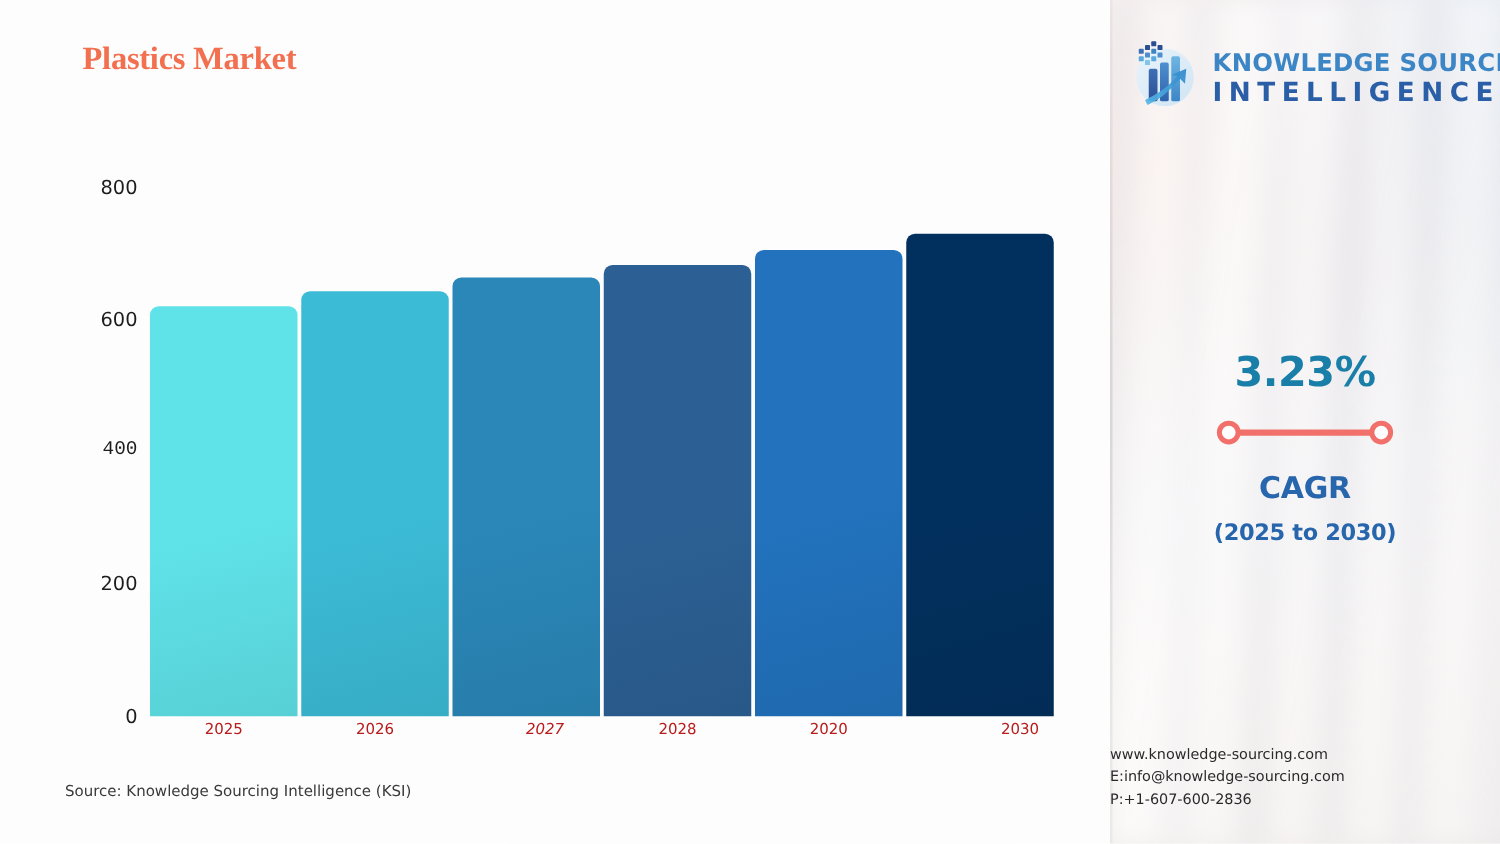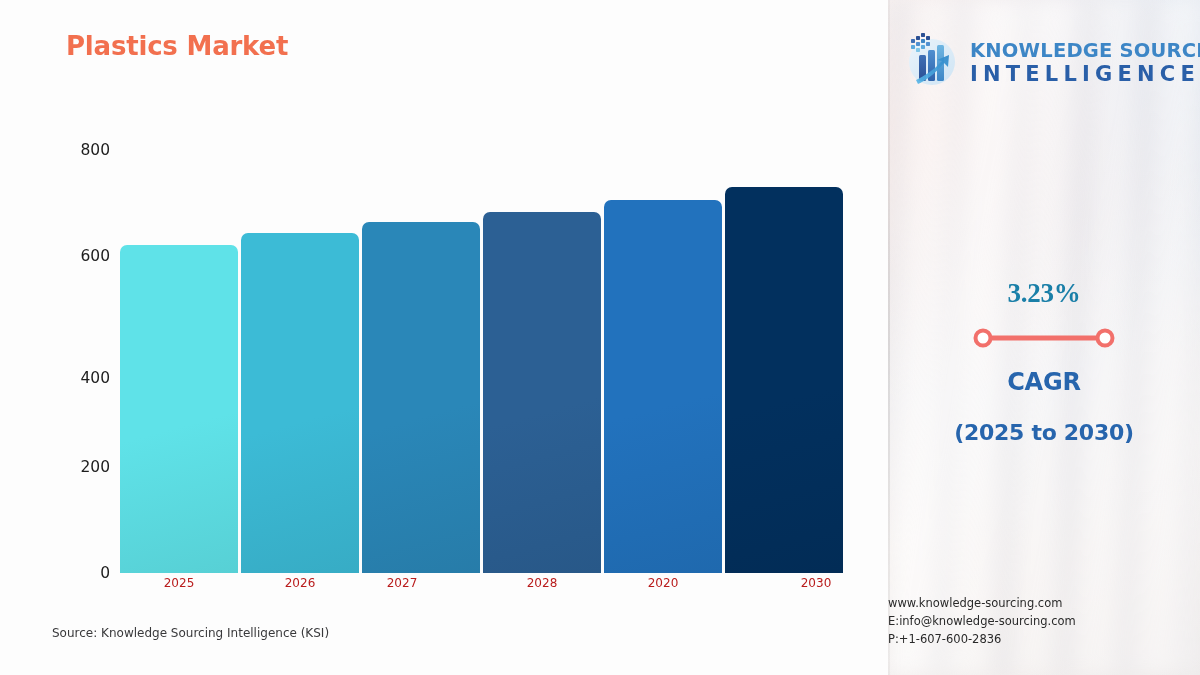--- a/index.html
+++ b/index.html
@@ -12,21 +12,21 @@
   #page { position:relative; width:1200px; height:675px; background:#ffffff; }
 
   
   #left-panel {
     position:absolute; left:0; top:0; width:888px; height:675px;
     background:#fdfdfd;
   }
   #title-block { position:absolute; left:66px; top:32px; }
   #chart-title {
     font-size:26px; font-weight:bold; color:#f2704f;
-    letter-spacing:-0.2px; line-height:1.15;
+    letter-spacing:-0.2px; line-height:1.15;font-family:Liberation Serif, serif;
   }
   #chart-subtitle {
     font-size:16px; font-weight:bold; color:#2f74b5;
     margin-top:9px; letter-spacing:-0.1px;
   }
 
   
   #plot {
     position:absolute; left:0; top:0; width:888px; height:675px;
   }
@@ -86,29 +86,29 @@
   }
   #logo-line2 {
     font-size:21px; font-weight:bold; color:#2a5fa8;
     letter-spacing:5.2px; white-space:nowrap; margin-top:4px;
   }
 
   #cagr-block {
     position:absolute; left:0; top:278px; width:312px; text-align:center;
   }
   #cagr-value {
-    font-size:27px; font-weight:bold; color:#1a7fa8; letter-spacing:-.3px;font-family:Liberation Serif, serif;
+    font-size:33px; font-weight:bold; color:#1a7fa8; letter-spacing:-.3px;
   }
   #cagr-connector { margin:18px auto 16px; width:146px; height:22px; }
   #cagr-label {
     font-size:24px; font-weight:bold; color:#2765ad; letter-spacing:-.2px;margin-top:19px;
   }
   #cagr-period {
-    font-size:22px; font-weight:bold; color:#2765ad;
-    margin-top:24px; letter-spacing:-.3px;
+    font-size:18px; font-weight:bold; color:#2765ad;
+    margin-top:12px; letter-spacing:-.3px;
   }
 
   #contact-block {
     position:absolute; left:0; top:595px; width:361px; 
     font-size:11.5px; color:#2a2a2a; line-height:1.55;
   }
 </style>
 </head>
 <body>
 
@@ -117,36 +117,36 @@
   <div id="left-panel">
 
     <div id="title-block">
       <div id="chart-title">Plastics Market</div>
     </div>
 
     <div id="plot">
       <div id="y-axis">
           <div class="ytick" style="left: 50px; top: 150px; position: absolute; width: 60px; text-align: right;">800</div>
           <div class="ytick" style="left: 50px; top: 255.75px; position: absolute; width: 60px;">600</div>
-          <div class="ytick" style="left: 50px; top: 378px; position: absolute; width: 60px;">400</div>
+          <div class="ytick" style="left: 50px; top: 359px; position: absolute; width: 60px; font-family: Liberation Mono, monospace;">400</div>
           <div class="ytick" style="left: 50px; top: 467.25px; position: absolute; width: 60px;">200</div>
           <div class="ytick" style="left: 50px; top: 573px; position: absolute; width: 60px;">0</div>
         </div>
       <div id="bars-layer" style="left: 120px; top: 150px; height: 423px; width: 726px; bottom: auto;">
           <div class="bar" title="2025: 620" style="left: 0px; width: 118px; height: 327.825px; background: linear-gradient(165deg, rgb(95, 226, 232) 0%, rgb(95, 226, 232) 55%, rgb(87, 208, 213) 100%);"></div>
           <div class="bar" title="2026: 643" style="left: 121px; width: 118px; height: 339.986px; background: linear-gradient(165deg, rgb(60, 187, 214) 0%, rgb(60, 187, 214) 55%, rgb(55, 172, 197) 100%);"></div>
           <div class="bar" title="2027: 664" style="left: 242px; width: 118px; height: 351.09px; background: linear-gradient(165deg, rgb(42, 135, 184) 0%, rgb(42, 135, 184) 55%, rgb(39, 124, 169) 100%);"></div>
           <div class="bar" title="2028: 682" style="left: 363px; width: 118px; height: 360.608px; background: linear-gradient(165deg, rgb(44, 96, 148) 0%, rgb(44, 96, 148) 55%, rgb(40, 88, 136) 100%);"></div>
           <div class="bar" title="2029: 705" style="left: 484px; width: 118px; height: 372.769px; background: linear-gradient(165deg, rgb(34, 114, 189) 0%, rgb(34, 114, 189) 55%, rgb(31, 105, 174) 100%);"></div>
           <div class="bar" title="2030: 730" style="left: 605px; width: 118px; height: 385.988px; background: linear-gradient(165deg, rgb(2, 48, 94) 0%, rgb(2, 48, 94) 55%, rgb(2, 44, 86) 100%);"></div>
         </div>
       <div id="x-axis">
           <div class="xlabel" style="left: 179px;">2025</div>
           <div class="xlabel" style="left: 300px;">2026</div>
-          <div class="xlabel" style="left: 402px;">2027</div>
+          <div class="xlabel" style="left: 436px; font-style: italic;">2027</div>
           <div class="xlabel" style="left: 542px;">2028</div>
           <div class="xlabel" style="left: 663px;">2020</div>
           <div class="xlabel" style="left: 816px;">2030</div>
         </div>
     </div>
 
     <div id="source-note">Source: Knowledge Sourcing Intelligence (KSI)</div>
   </div>
 
   <div id="right-panel">

